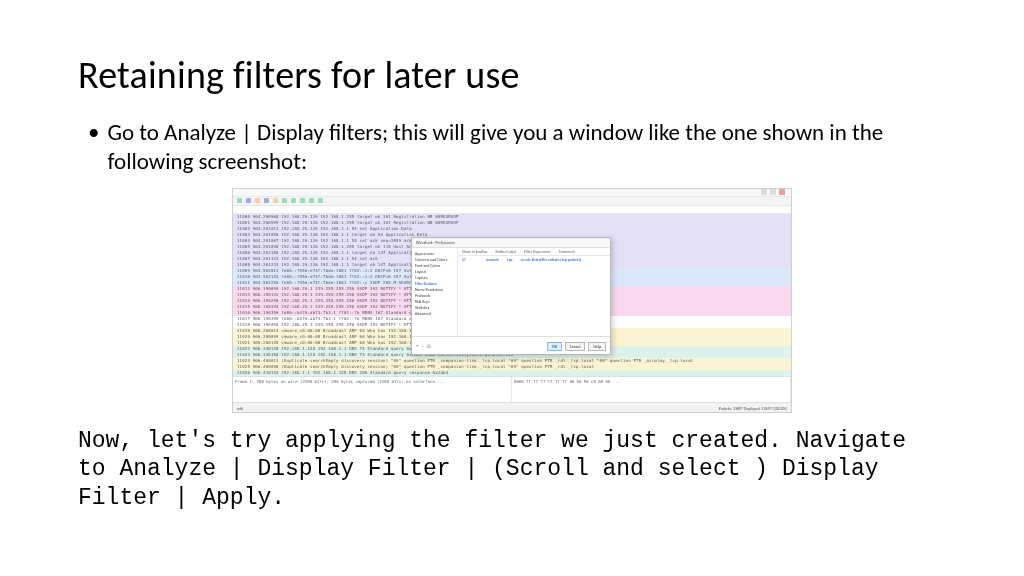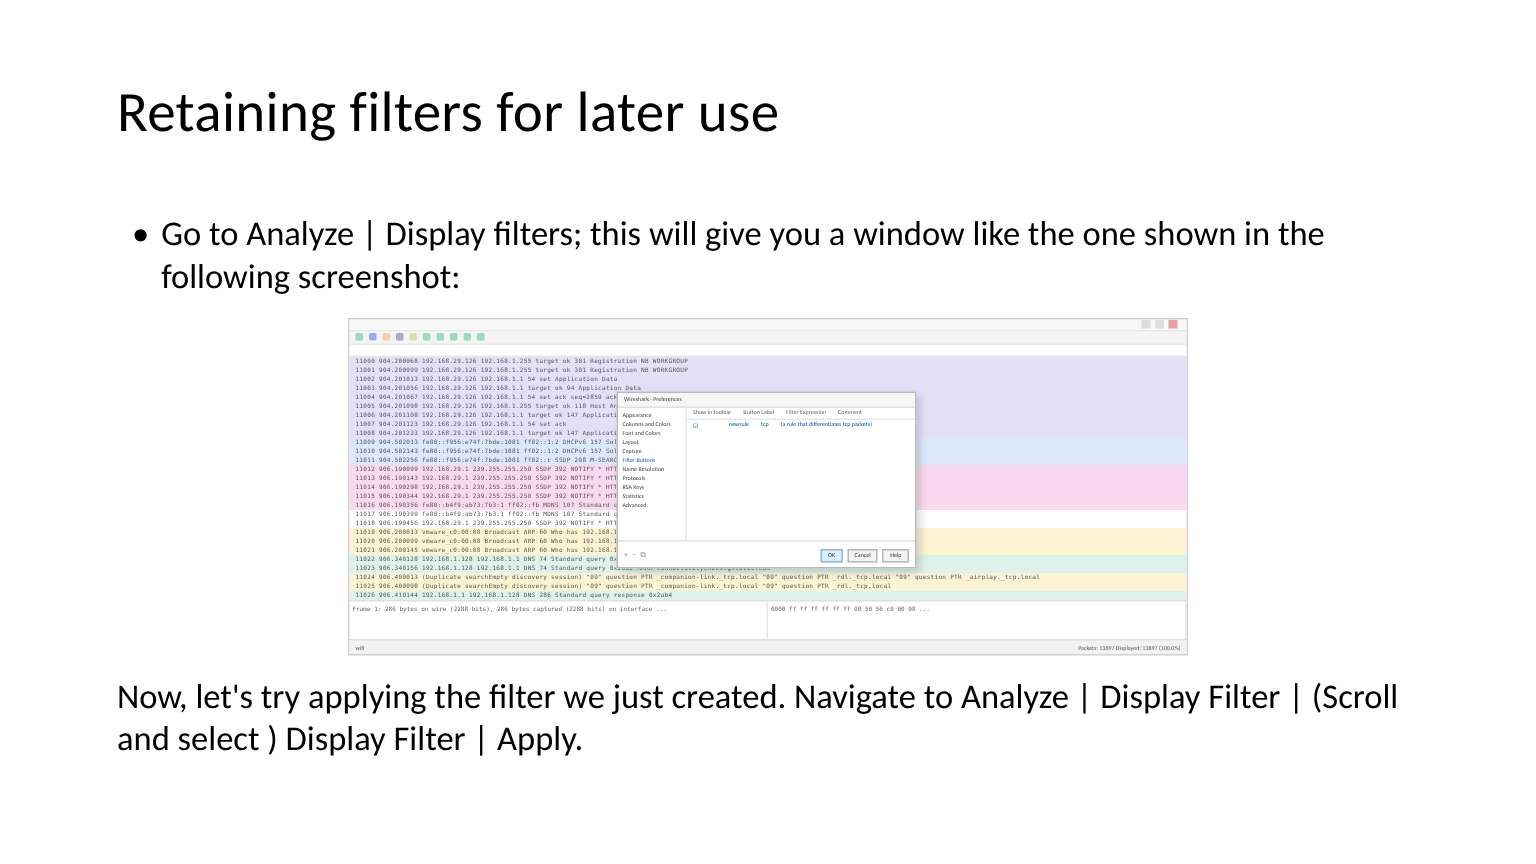--- a/index.html
+++ b/index.html
@@ -1,18 +1,18 @@
 <!DOCTYPE html>
 <html><head>
 <meta charset="utf-8">
 <style>
   * { margin: 0; padding: 0; box-sizing: border-box; }
   html, body { width: 1024px; height: 576px; background: #fff; font-family: Calibri, "Segoe UI", Arial, sans-serif; color: #000; }
   .slide { width: 1024px; height: 576px; position: relative; padding: 52px 78px 40px 78px; }
-  .title { font-size: 38px; font-weight: 400; margin-bottom: 44px; letter-spacing: 0.2px; }
+  .title { font-size: 38px; font-weight: 400; margin-bottom: 20px; letter-spacing: 0.2px; }
   .bullet-row { display: flex; align-items: flex-start; font-size: 23px; line-height: 1.25; margin-bottom: 12px; }
   .bullet-dot { margin-left: 10px; margin-right: 8px; }
   .bullet-text { }
   .screenshot-wrap { width: 560px; height: 225px; margin: 6px auto 14px auto; background: #fff; border: 1px solid #d0d0d0; position: relative; overflow: hidden; }
   
   .ws-titlebar { height: 8px; background: #f8f8f8; border-bottom: 1px solid #e8e8e8; display:flex; justify-content:flex-end; padding-right:6px; gap:3px; align-items:center;}
   .ws-titlebar span{ width:6px; height:6px; background:#ddd;}
   .ws-titlebar .close{ background:#e8a0a0;}
   .ws-toolbar { height: 9px; background: #f4f4f4; border-bottom: 1px solid #e8e8e8; display:flex; gap:4px; padding:1px 4px; align-items:center;}
   .ws-toolbar i{ width:5px; height:5px; background:#9db; border-radius:1px;}
@@ -41,21 +41,21 @@
   .dlg-side .sel{ color:#1060c0;}
   .dlg-main { flex:1; position:relative; }
   .dlg-headrow{ height:8px; border-bottom:1px solid #e8e8e8; display:flex; font-size:4px; color:#666; align-items:center;}
   .dlg-headrow span{ padding:0 4px;}
   .dlg-datarow{ height:8px; display:flex; font-size:4px; color:#0050b0; align-items:center;}
   .dlg-datarow span{ padding:0 4px; white-space:nowrap;}
   .dlg-foot { height:20px; border-top:1px solid #e0e0e0; display:flex; align-items:center; justify-content:flex-end; gap:3px; padding:0 4px;}
   .dlg-foot .btn{ font-size:4px; border:1px solid #b8b8b8; background:#f4f4f4; padding:1px 4px; color:#333;}
   .dlg-foot .btn.ok{ background:#dbeeff; border-color:#8ab8e8;}
   .dlg-foot .nav{ font-size:5px; color:#888; margin-right:auto; display:flex; gap:3px;}
-  .follow-text { font-size: 23px; line-height: 1.25; }
+  .follow-text { font-size: 23px; line-height: 1.25; font-family: Liberation Mono, monospace; }
 </style>
 </head>
 <body>
 
 <div class="slide">
   <h1 class="title">Retaining filters for later use</h1>
 
   <div class="bullet-row">
     <span class="bullet-dot">•</span>
     <span class="bullet-text">Go to Analyze | Display filters; this will give you a window like the one shown in the following screenshot:</span>

